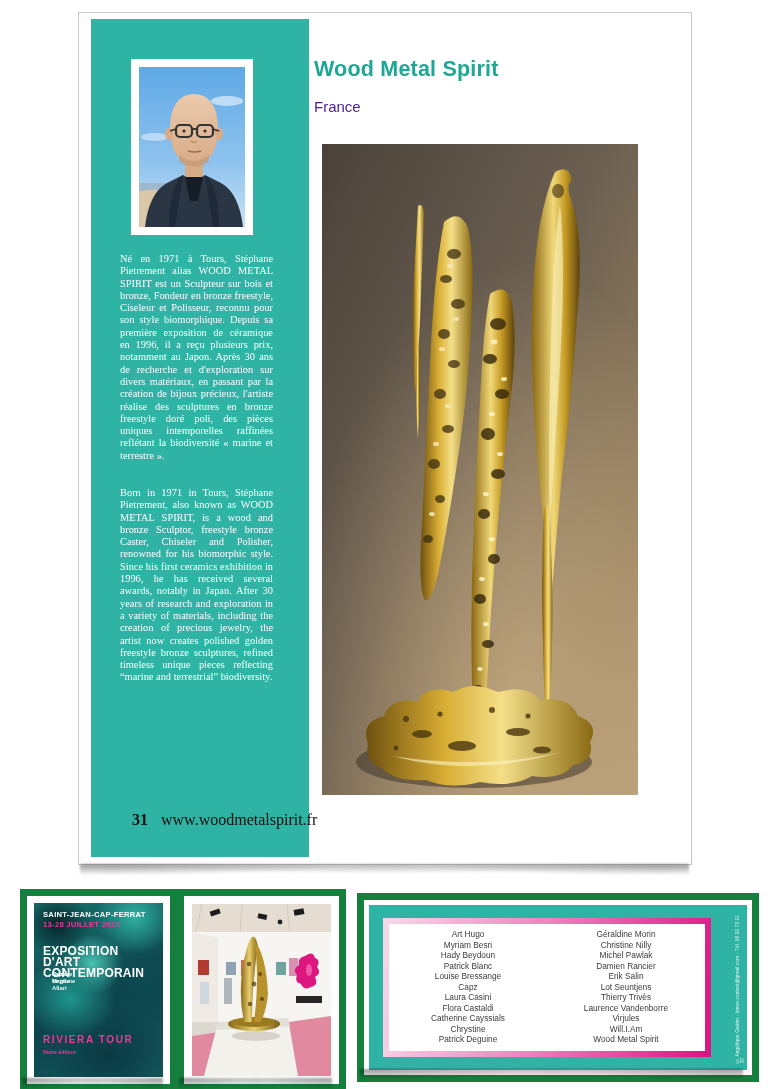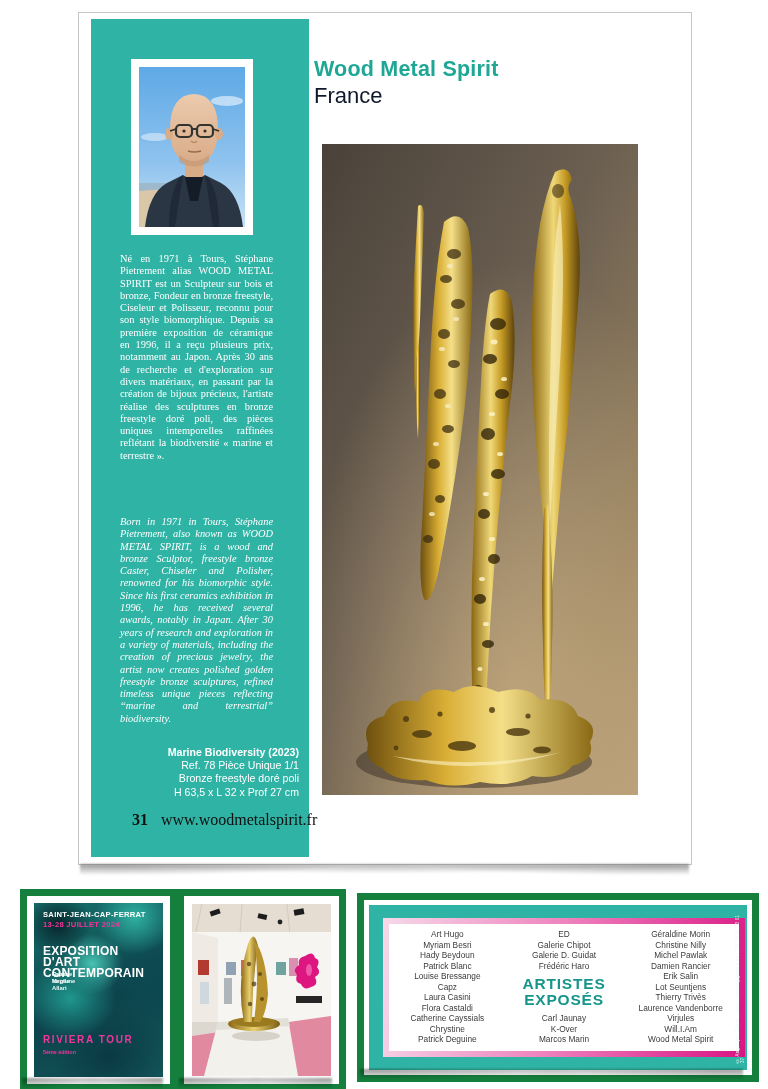--- a/index.html
+++ b/index.html
@@ -16,32 +16,32 @@
         radial-gradient(52% 95% at 50% 0%, rgba(0,0,0,.30), rgba(0,0,0,0) 78%);
         filter:blur(1px);}
 
   
   .sidebar{position:absolute;left:12px;top:6px;width:218px;height:838px;background:#2fb3a4;}
   .portrait-frame{position:absolute;left:40px;top:40px;width:122px;height:176px;background:#fff;}
   .portrait-frame svg{position:absolute;left:8px;top:8px;}
   .bio{position:absolute;left:29px;width:153px;color:#ffffff;text-align:justify;
        font-family:"Liberation Serif","DejaVu Serif",serif;font-size:10.4px;line-height:12.3px;}
   .bio-fr{top:234px;}
-  .bio-en{top:468px;font-style:italic;margin-top:29px;}
+  .bio-en{top:468px;}
   .caption{position:absolute;left:12px;right:10px;top:727px;text-align:right;color:#fff;
            font-size:10.6px;line-height:13.2px;}
   .caption .cap-title{font-weight:bold;}
   .pageline{position:absolute;left:41px;top:792px;color:#101010;
             font-family:"Liberation Serif","DejaVu Serif",serif;font-size:16px;}
   .pageline .pnum{font-weight:bold;margin-right:13px;}
 
   
   .title-block{position:absolute;left:235px;top:44px;}
   .title-block h1{margin:0;font-size:21.5px;font-weight:bold;color:#1ea795;letter-spacing:.2px;}
-  .title-block .country{font-size:22px;color:#0f172a;margin-top:1px;}
+  .title-block .country{font-size:15px;color:#4c1d95;margin-top:16px;}
 
   
   .artwork{position:absolute;left:243px;top:131px;width:316px;height:651px;overflow:hidden;}
 
   
   .thumb{position:absolute;background:#fff;border:7px solid #15803d;}
   .thumb-poster{left:20px;top:889px;width:143px;height:188px;padding:0;}
   .poster{position:absolute;left:7px;top:7px;right:7px;bottom:7px;overflow:hidden;
           background:
           radial-gradient(45% 30% at 18% 12%, rgba(6,32,38,.95), rgba(6,32,38,0) 60%),
@@ -59,21 +59,21 @@
   .p-art{top:93px;left:7px;color:#f0369c;font-weight:bold;font-size:40px;line-height:38px;letter-spacing:7px;}
   .p-tour{top:131px;color:#f0369c;font-weight:bold;font-size:10px;letter-spacing:1.6px;}
   .p-edition{top:146px;color:#f0369c;font-weight:bold;font-size:5.4px;}
 
   .thumb-gallery{left:177px;top:889px;width:155px;height:188px;}
   .thumb-gallery svg{position:absolute;left:8px;top:8px;}
 
   .thumb-list{left:357px;top:893px;width:388px;height:175px;}
   .teal-panel{position:absolute;left:5px;top:5px;right:5px;bottom:5px;background:#2fb3a4;}
   .pink-frame{position:absolute;left:14px;top:13px;width:328px;height:139px;
-              background:linear-gradient(100deg,#f6d9e9 0%,#ee82bd 48%,#d81483 100%);padding-left:34px;}
+              background:linear-gradient(100deg,#f6d9e9 0%,#ee82bd 48%,#d81483 100%);}
   .white-inner{position:absolute;left:6px;top:6px;right:6px;bottom:6px;background:#fff;}
   .cols{display:flex;width:100%;height:100%;padding-top:5px;box-sizing:border-box;}
   .col{flex:1;text-align:center;color:#3b3b3b;font-size:8.3px;line-height:10.55px;}
   .expo-heading{color:#16968a;font-weight:bold;font-size:15.5px;line-height:15.5px;
                 letter-spacing:.8px;margin:5px 0 6px 0;}
   .credit{position:absolute;right:2px;top:8px;height:150px;writing-mode:vertical-rl;
           transform:rotate(180deg);font-size:4.6px;letter-spacing:.2px;color:#eafaf7;}
 </style>
 </head>
 <body>
@@ -119,26 +119,20 @@
           <path d="M6,160 Q10,126 28,116 L44,108 Q55,116 66,108 L82,116 Q100,126 104,160 Z" fill="#2b3644"></path>
           <path d="M44,108 L36,160 L30,160 Q30,128 40,112 Z" fill="#1f2937"></path>
           <path d="M66,108 L74,160 L80,160 Q80,128 70,112 Z" fill="#1f2937"></path>
           <polygon points="46,110 64,110 59,134 51,134" fill="#141c28"></polygon>
         </svg>
       </div>
 
       <div class="bio bio-fr">Né en 1971 à Tours, Stéphane Pietrement alias WOOD METAL SPIRIT est un Sculpteur sur bois et bronze, Fondeur en bronze freestyle, Ciseleur et Polisseur, reconnu pour son style biomorphique. Depuis sa première exposition de céramique en 1996, il a reçu plusieurs prix, notamment au Japon. Après 30 ans de recherche et d'exploration sur divers matériaux, en passant par la création de bijoux précieux, l'artiste réalise des sculptures en bronze freestyle doré poli, des pièces uniques intemporelles raffinées reflétant la biodiversité « marine et terrestre ».</div>
       <div class="bio bio-en">Born in 1971 in Tours, Stéphane Pietrement, also known as WOOD METAL SPIRIT, is a wood and bronze Sculptor, freestyle bronze Caster, Chiseler and Polisher, renowned for his biomorphic style. Since his first ceramics exhibition in 1996, he has received several awards, notably in Japan. After 30 years of research and exploration in a variety of materials, including the creation of precious jewelry, the artist now creates polished golden freestyle bronze sculptures, refined timeless unique pieces reflecting “marine and terrestrial” biodiversity.</div>
 
-      <div class="caption">
-        <div class="cap-title">Marine Biodiversity (2023)</div>
-        <div>Ref. 78 Pièce Unique 1/1</div>
-        <div>Bronze freestyle doré poli</div>
-        <div>H 63,5 x L 32 x Prof 27 cm</div>
-      </div>
 
       <div class="pageline">
         <span class="pnum">31</span><span>www.woodmetalspirit.fr</span>
       </div>
     </div>
 
     <div class="title-block">
       <h1>Wood Metal Spirit</h1>
       <div class="country">France</div>
     </div>
@@ -333,33 +327,20 @@
               <div>Patrick Blanc</div>
               <div>Louise Bressange</div>
               <div>Capz</div>
               <div>Laura Casini</div>
               <div>Flora Castaldi</div>
               <div>Catherine Cayssials</div>
               <div>Chrystine</div>
               <div>Patrick Deguine</div>
             </div>
             <div class="col">
-              <div>ED</div>
-              <div>Galerie Chipot</div>
-              <div>Galerie D. Guidat</div>
-              <div>Frédéric Haro</div>
-              <div class="expo-heading">
-                <div>ARTISTES</div>
-                <div>EXPOSÉS</div>
-              </div>
-              <div>Carl Jaunay</div>
-              <div>K-Over</div>
-              <div>Marcos Marin</div>
-            </div>
-            <div class="col">
               <div>Géraldine Morin</div>
               <div>Christine Nilly</div>
               <div>Michel Pawlak</div>
               <div>Damien Rancier</div>
               <div>Erik Salin</div>
               <div>Lot Seuntjens</div>
               <div>Thierry Trivès</div>
               <div>Laurence Vandenborre</div>
               <div>Virjules</div>
               <div>Will.I.Am</div>

